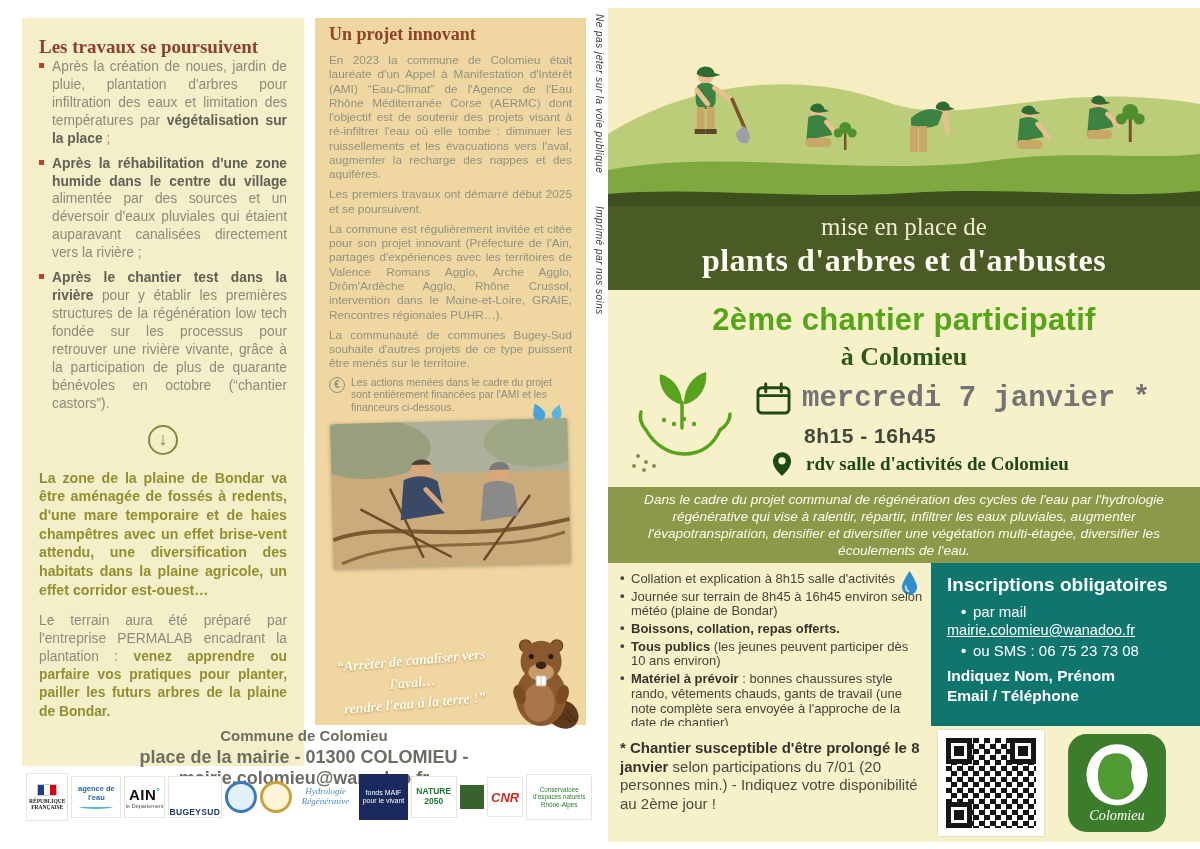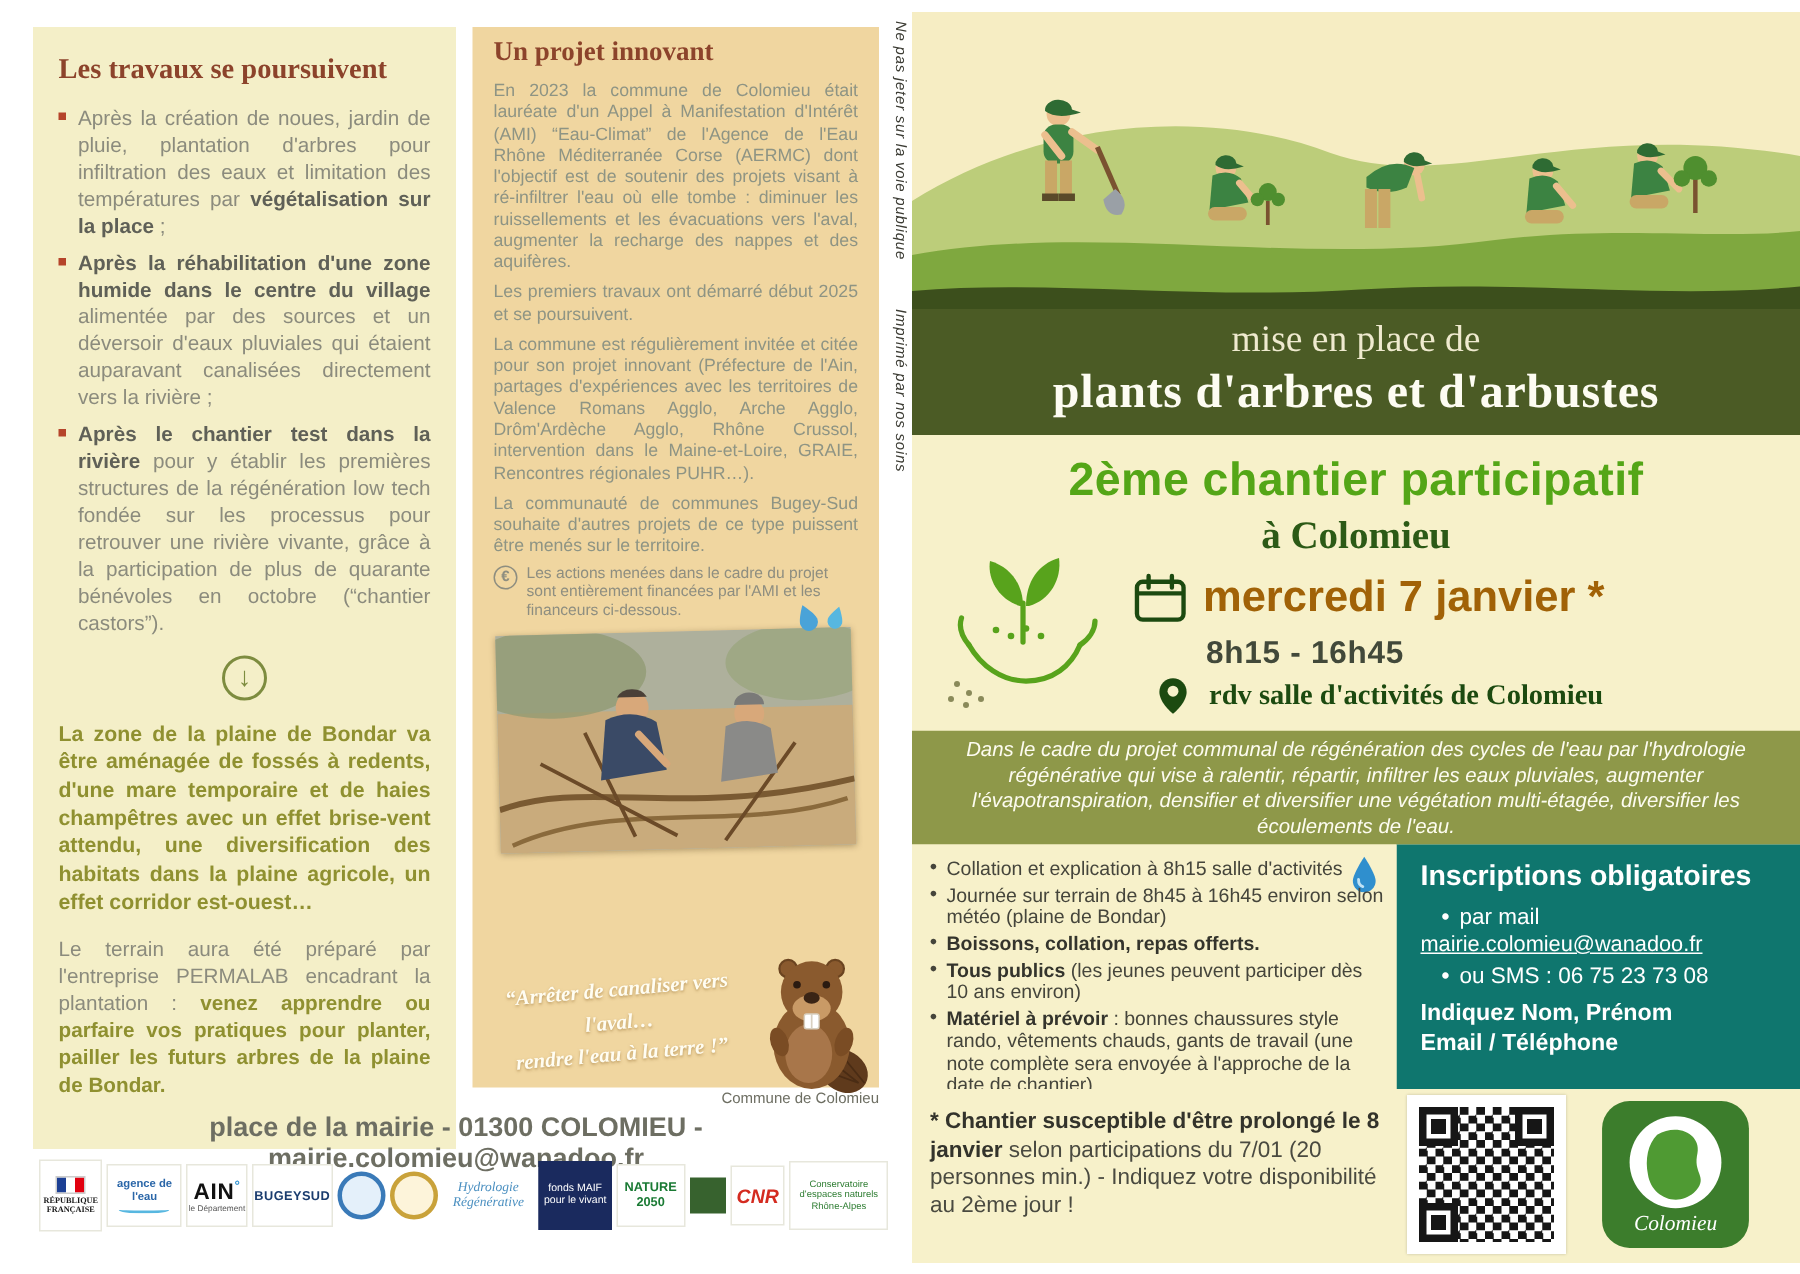--- a/index.html
+++ b/index.html
@@ -1,21 +1,21 @@
 <!DOCTYPE html>
 <html><head>
 <meta charset="utf-8">
 <style>
   * { margin:0; padding:0; box-sizing:border-box; }
   html,body { width:1200px; height:849px; }
   body { position:relative; background:#ffffff; font-family:"Liberation Sans", sans-serif; overflow:hidden; }
 
   
   .col1 { position:absolute; left:22px; top:18px; width:282px; height:748px; background:#f4efc8; padding:18px 17px; }
-  .col1 h2 { font-family:"Liberation Serif", serif; font-size:19px; font-weight:bold; color:#8c432b; margin-bottom:12px; }
+  .col1 h2 { font-family:"Liberation Serif", serif; font-size:19px; font-weight:bold; color:#8c432b; }
   .bullets { list-style:none; }
   .bullets li { position:relative; padding-left:13px; margin-bottom:7px; font-size:13.8px; line-height:1.3; color:#8b8b7d; text-align:justify; }
   .bullets .marker { position:absolute; left:0; top:5px; width:5px; height:5px; background:#b5442a; }
   .bullets .b, .terrain-pre-b { font-weight:bold; color:#5f6057; }
   .arrow-circle { width:30px; height:30px; border:2px solid #7d8c3f; border-radius:50%; color:#7d8c3f; font-size:18px; font-weight:bold; display:flex; align-items:center; justify-content:center; margin:12px auto 14px; }
   .bondar { font-weight:bold; color:#8f9030; font-size:14.2px; line-height:1.32; text-align:justify; margin-bottom:12px; }
   .terrain { font-size:13.8px; color:#8b8b7d; line-height:1.32; text-align:justify; }
   .terrain .b { font-weight:bold; color:#8f9030; }
 
   .col2 { position:absolute; left:315px; top:18px; width:271px; height:707px; background:#f0d6a0; padding:6px 14px; }
@@ -24,34 +24,34 @@
   .finance { display:flex; gap:6px; margin-top:4px; margin-bottom:6px; }
   .euro-circle { flex:0 0 16px; width:16px; height:16px; border:1.5px solid #8e8e80; border-radius:50%; color:#8e8e80; font-size:10px; font-weight:bold; display:flex; align-items:center; justify-content:center; }
   .finance .txt { font-size:10.4px; color:#8e8e80; line-height:1.22; }
   .photo { position:relative; width:237px; height:145px; margin:6px auto 0; transform:rotate(-1.5deg); box-shadow:0 1px 4px rgba(60,40,10,.35); background:#c3bba6; }
   .photo svg { display:block; width:100%; height:100%; }
   .photo .drops { position:absolute; top:-18px; right:2px; width:34px; height:26px; }
   .quote { position:absolute; left:12px; bottom:10px; width:172px; font-family:"Liberation Serif", serif; font-style:italic; font-weight:bold; color:#fffdf2; font-size:14px; text-align:center; transform:rotate(-5deg); line-height:1.55; text-shadow:0 1px 2px rgba(140,100,40,.55); }
   .beaver { position:absolute; right:-4px; bottom:-10px; width:88px; height:112px; }
 
   .left-footer { position:absolute; left:22px; top:727px; width:564px; text-align:center; color:#6d6e62; }
-  .left-footer .l1 { font-weight:normal; font-size:10px;text-align:right; }
+  .left-footer .l1 { font-weight:bold; font-size:15px; }
   .left-footer .l2 { font-weight:bold; font-size:18px; margin-top:3px; }
 
   .logos { position:absolute; left:26px; top:768px; width:566px; height:58px; display:flex; align-items:center; gap:3px; }
   .logo { background:#fff; border:1px solid #e7e7dc; display:flex; flex-direction:column; align-items:center; justify-content:center; text-align:center; overflow:hidden; }
   .lg-rf { width:44px; height:48px; font-family:"Liberation Serif", serif; font-size:5.5px; font-weight:bold; color:#1a1a1a; gap:2px; }
   .lg-rf .flag { width:20px; height:12px; background:linear-gradient(90deg,#1c3f94 0 33%,#fff 33% 66%,#e1000f 66% 100%); border:1px solid #ccc; }
   .lg-aeau { width:52px; height:42px; font-size:7.5px; font-weight:bold; color:#2a66a8; line-height:1.1; }
   .lg-aeau .wave { width:34px; height:5px; border-radius:50%; border-bottom:2px solid #57b7e0; margin-top:2px; }
   .lg-ain { width:42px; height:42px; }
   .lg-ain .big { font-size:15px; font-weight:bold; color:#111; letter-spacing:.5px; }
   .lg-ain .big sup { color:#2a8fd0; font-size:9px; }
   .lg-ain .sub { font-size:5.5px; color:#555; }
-  .lg-bugey { width:56px; height:42px; font-size:8.5px; font-weight:bold; color:#1a3c6e; letter-spacing:.3px; }
+  .lg-bugey { width:56px; height:42px; font-size:8.5px; font-weight:bold; color:#1a3c6e; letter-spacing:.3px;justify-content:flex-end; }
   .round-badge { border-radius:50%; flex:0 0 auto; }
   .badge1 { width:32px; height:32px; background:#e4f0fa; border:3px solid #3a7ab8; }
   .badge2 { width:32px; height:32px; background:#fdf4da; border:3px solid #c9a23a; }
   .lg-hydro { width:64px; height:44px; background:transparent; border:none; font-family:"Liberation Serif", serif; font-style:italic; color:#4a8fc0; font-size:9px; line-height:1.1; }
   .lg-maif { width:50px; height:46px; background:#1a2a5e; border-color:#1a2a5e; color:#fff; font-size:7px; line-height:1.2; padding:2px; }
   .lg-nature { width:48px; height:42px; font-size:8.5px; font-weight:bold; color:#1a7a34; line-height:1.15; }
   .greenbox { width:24px; height:24px; background:#37622e; flex:0 0 auto; }
   .lg-cnr { width:38px; height:40px; color:#d42b20; font-weight:bold; font-style:italic; font-size:13px; }
   .lg-cen { width:68px; height:46px; font-size:6.3px; color:#2e7d32; line-height:1.2; padding:2px; }
 
@@ -68,21 +68,21 @@
   .banner { height:84px; background:#4b5b25; text-align:center; padding-top:7px; }
   .banner .b1 { font-family:"Liberation Serif", serif; color:#efeacf; font-size:25px; }
   .banner .b2 { font-family:"Liberation Serif", serif; font-weight:bold; color:#fdfcf2; font-size:32px; margin-top:1px; letter-spacing:.5px; }
 
   .title-sec { position:relative; height:197px; background:#f7f1ca; }
   .t1 { position:absolute; top:12px; left:0; right:0; text-align:center; color:#54a617; font-size:31px; font-weight:bold; letter-spacing:.3px; }
   .t2 { position:absolute; top:52px; left:0; right:0; text-align:center; font-family:"Liberation Serif", serif; font-weight:bold; color:#2c5a16; font-size:26px; }
   .hand-icon { position:absolute; left:14px; top:62px; width:120px; height:126px; }
   .ev-date-row { position:absolute; left:148px; top:92px; display:flex; align-items:center; gap:11px; }
   .cal-icon { width:35px; height:33px; flex:0 0 auto; }
-  .ev-date { font-family:Liberation Sans, sans-serif; font-weight:bold; color:#a16207; font-size:29px; }
+  .ev-date { font-family:Liberation Mono, monospace; font-weight:bold; color:#737373; font-size:29px; }
   .ev-time { position:absolute; left:196px; top:134px; font-weight:bold; color:#42493a; font-size:21px; letter-spacing:.5px; }
   .ev-loc-row { position:absolute; left:164px; top:161px; display:flex; align-items:center; gap:14px; }
   .pin-icon { width:20px; height:26px; flex:0 0 auto; }
   .ev-loc { font-family:"Liberation Serif", serif; font-weight:bold; color:#1c4a10; font-size:19px; }
 
   .context { height:76px; background:#8e9849; color:#fdfcf0; font-style:italic; font-size:13.6px; line-height:1.26; text-align:center; padding:4px 22px; display:flex; align-items:center; }
 
   .details-row { display:flex; height:163px; }
   .d-left { width:323px; background:#f7f1ca; padding:9px 8px 6px 12px; position:relative; overflow:hidden; }
   .drop-icon { position:absolute; right:12px; top:7px; width:19px; height:25px; }

